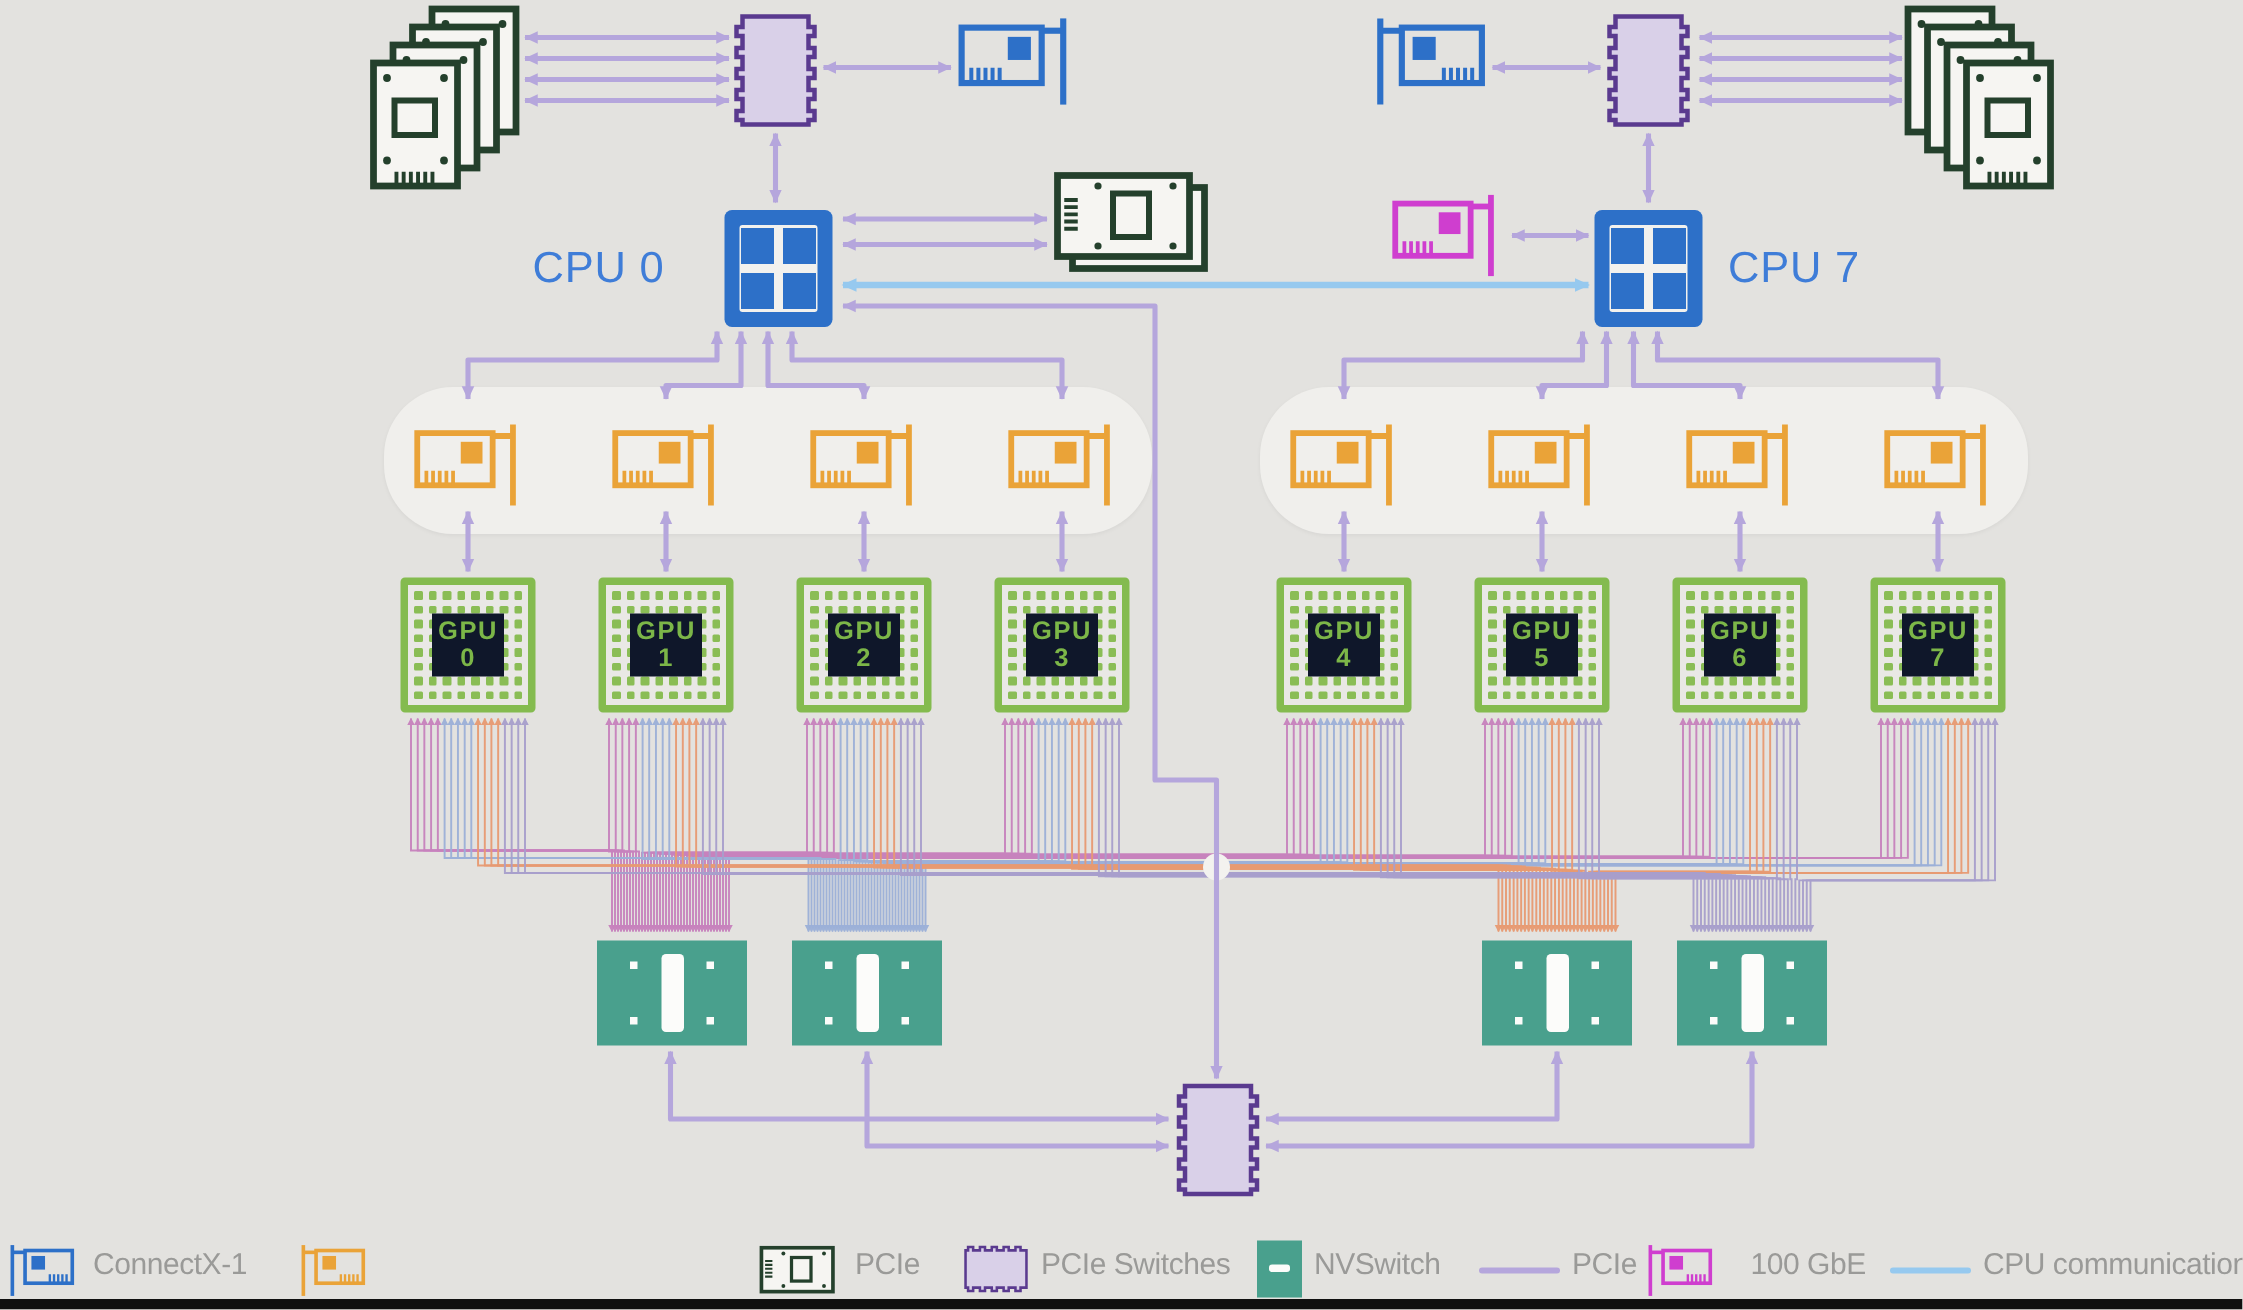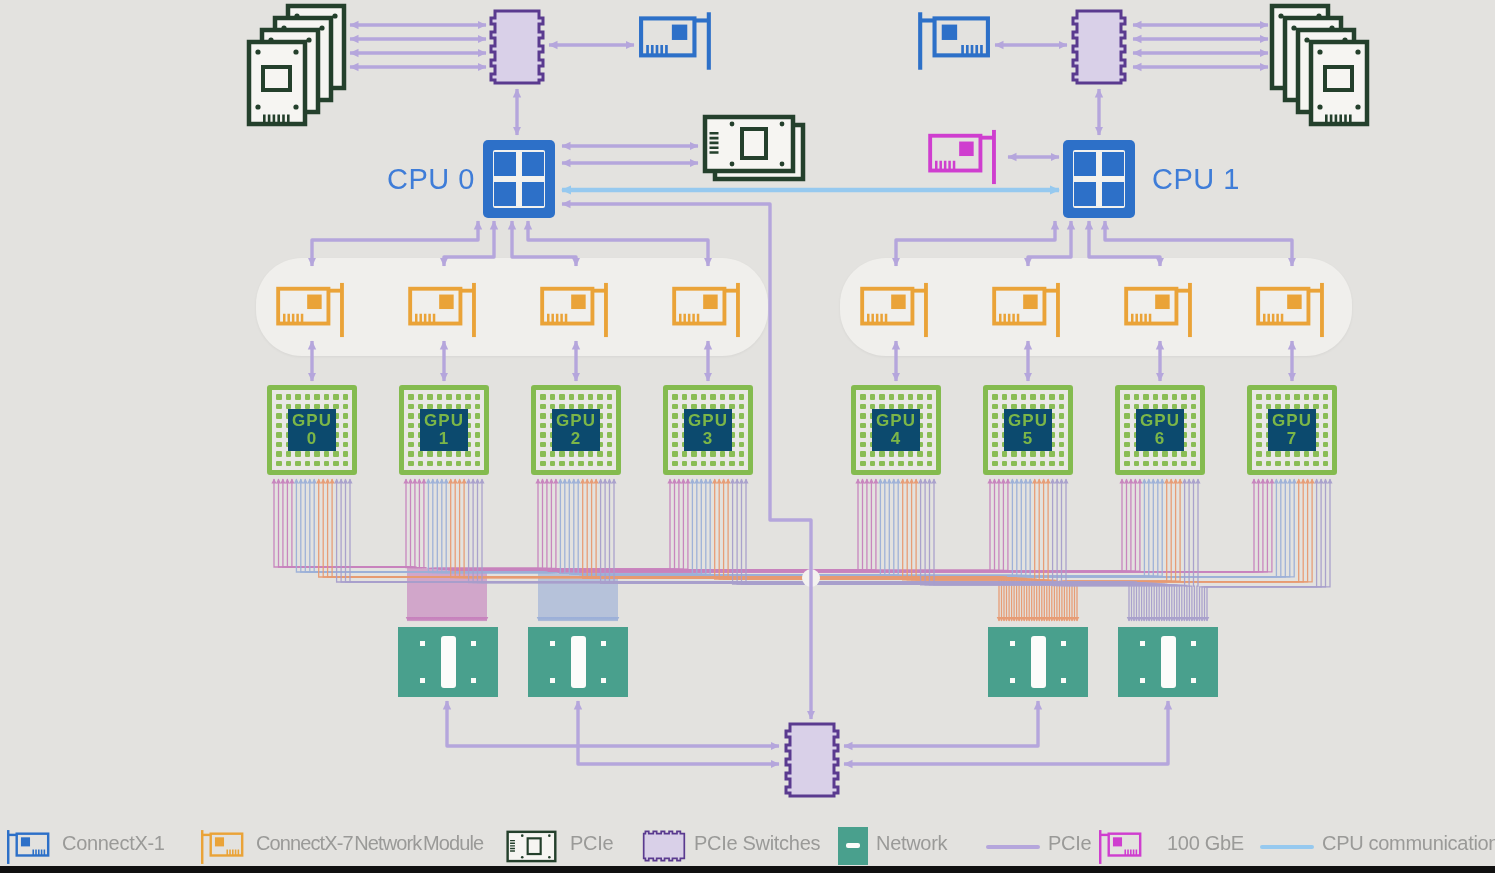--- a/index.html
+++ b/index.html
@@ -26,21 +26,21 @@
   .cpu-inner b{background:#2d70c8;display:block;}
   .cpu-label{position:absolute;top:163px;width:120px;font-size:29px;font-weight:500;
              color:#3f7dd8;z-index:2;letter-spacing:0.5px;}
   
   .gpu{position:absolute;top:385px;width:90px;height:90px;box-sizing:border-box;
        border:5px solid #84bb4f;background:#e9e8e5;border-radius:3px;z-index:2;}
   .gpu-dots{position:absolute;inset:3px;display:grid;grid-template-columns:repeat(8,1fr);
             grid-template-rows:repeat(8,1fr);gap:4px;padding:1px;}
   .gpu-dots i{background:#8abd55;border-radius:1px;display:block;}
   .gpu-label{position:absolute;left:50%;top:50%;transform:translate(-50%,-50%);
-             width:48px;height:42px;background:#0c4a6e;display:flex;flex-direction:column;
+             width:48px;height:42px;background:#0f172a;display:flex;flex-direction:column;
              align-items:center;justify-content:center;color:#7cb648;font-weight:bold;
              font-size:17px;line-height:1.05;letter-spacing:1px;}
   
   .nvswitch{position:absolute;top:627px;width:100px;height:70px;background:#49a08d;z-index:2;}
   .nvswitch .bar{position:absolute;left:50%;top:9px;width:15px;height:52px;margin-left:-7.5px;
                  background:#fcfcfa;border-radius:3px;}
   .nvswitch .dt{position:absolute;width:5px;height:5px;background:#fcfcfa;}
   
   .legend{position:absolute;left:0;top:824px;width:1495px;height:42px;z-index:3;}
   .lg-label{position:absolute;top:8px;font-size:20px;color:#9a9a98;letter-spacing:-0.3px;white-space:nowrap;}
@@ -342,30 +342,30 @@
   </svg>
 
   <div class="cpu" style="left:483px">
     <div class="cpu-inner">
         <b></b>
         <b></b>
         <b></b>
         <b></b>
       </div>
   </div>
-  <div class="cpu-label" style="left:355px;text-align:right">CPU 0</div>
+  <div class="cpu-label" style="left:355px;text-align:left">CPU 0</div>
   <div class="cpu" style="left:1063px">
     <div class="cpu-inner">
         <b></b>
         <b></b>
         <b></b>
         <b></b>
       </div>
   </div>
-  <div class="cpu-label" style="left:1152px">CPU 1</div>
+  <div class="cpu-label" style="left:1152px">CPU 7</div>
 
   <svg class="comp" style="left:702px;top:114px;color:#24402c" width="106" height="68" viewBox="0 0 106 68">
     <rect x="13" y="11" width="88" height="54" fill="#f6f5f2" stroke="#24402c" stroke-width="4.5"></rect>
     <use href="#nvmeh"></use>
   </svg>
 
   <svg class="comp" style="left:926px;top:128px;color:#cf3ecf" width="76" height="58" viewBox="0 0 76 60">
       <use href="#card"></use>
     </svg>
 
@@ -1006,38 +1006,37 @@
 
   <div class="legend">
     <svg class="abs" style="left:4px;top:4px;color:#2d70c8" width="46" height="38" viewBox="0 0 76 60">
         <use href="#card" transform="translate(76,0) scale(-1,1)"></use>
       </svg>
     <span class="lg-label" style="left:62px">ConnectX-1</span>
 
     <svg class="abs" style="left:198px;top:4px;color:#eaa338" width="46" height="38" viewBox="0 0 76 60">
         <use href="#card" transform="translate(76,0) scale(-1,1)"></use>
       </svg>
-    <span class="lg-label lg-tight" style="left:256px">ConnectX-7 Network Module</span>
 
     <svg class="abs" style="left:506px;top:6px;color:#24402c" width="52" height="34" viewBox="0 0 96 62">
         <use href="#nvmeh"></use>
       </svg>
     <span class="lg-label" style="left:570px">PCIe</span>
 
     <svg class="abs" style="left:642px;top:6px" width="44" height="32" viewBox="0 0 78 56">
       <g transform="translate(78,0) rotate(90)">
           <use href="#chip"></use>
         </g>
       </svg>
     <span class="lg-label" style="left:694px">PCIe Switches</span>
 
     <div class="abs" style="left:838px;top:3px;width:30px;height:38px;background:#49a08d">
       <div class="abs" style="left:8px;top:16px;width:14px;height:5px;background:#fcfcfa;border-radius:2px"></div>
     </div>
-    <span class="lg-label" style="left:876px">Network</span>
+    <span class="lg-label" style="left:876px">NVSwitch</span>
 
     <div class="lg-line" style="left:986px;background:#b5a6dc"></div>
     <span class="lg-label" style="left:1048px">PCIe</span>
 
     <svg class="abs" style="left:1096px;top:4px;color:#cf3ecf" width="46" height="38" viewBox="0 0 76 60">
         <use href="#card" transform="translate(76,0) scale(-1,1)"></use>
       </svg>
     <span class="lg-label" style="left:1167px">100 GbE</span>
 
     <div class="lg-line" style="left:1260px;background:#96c9ef"></div>

